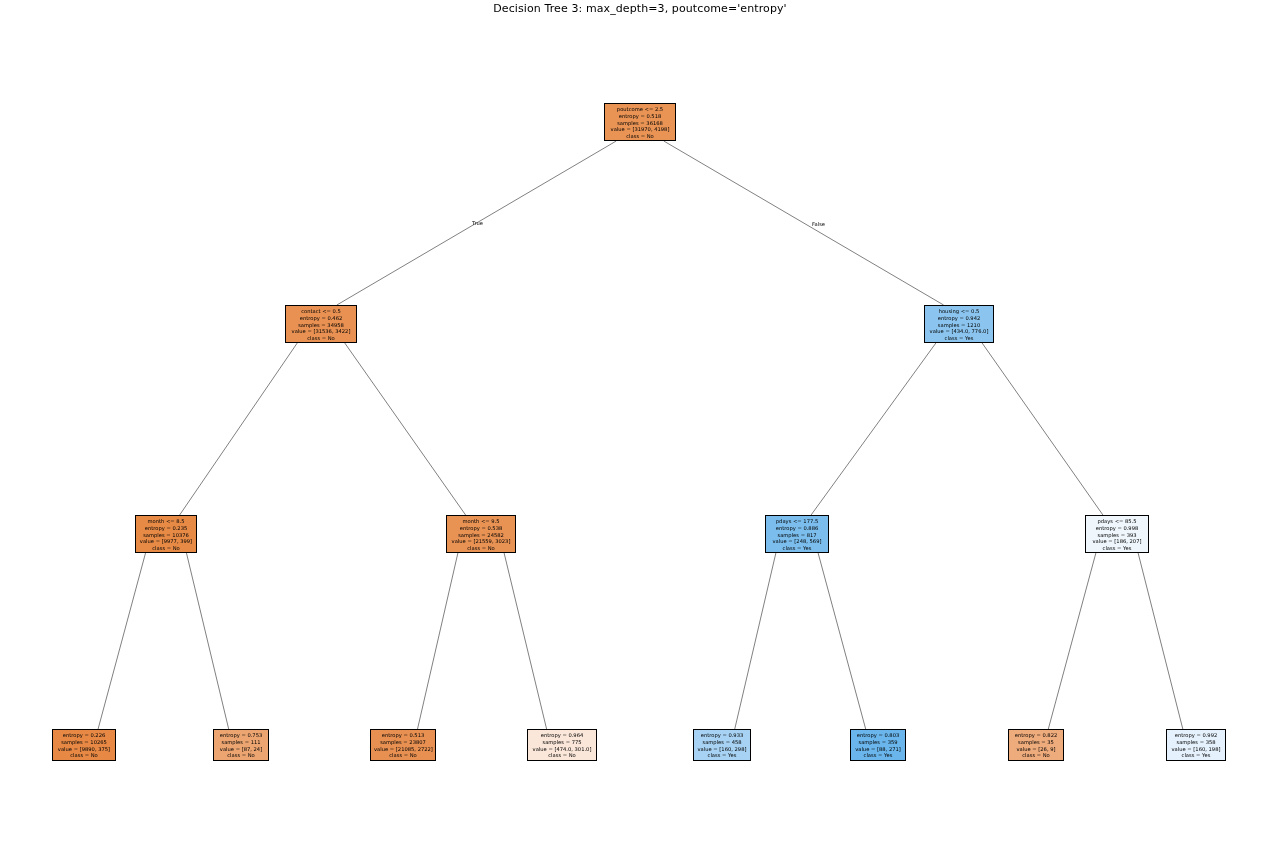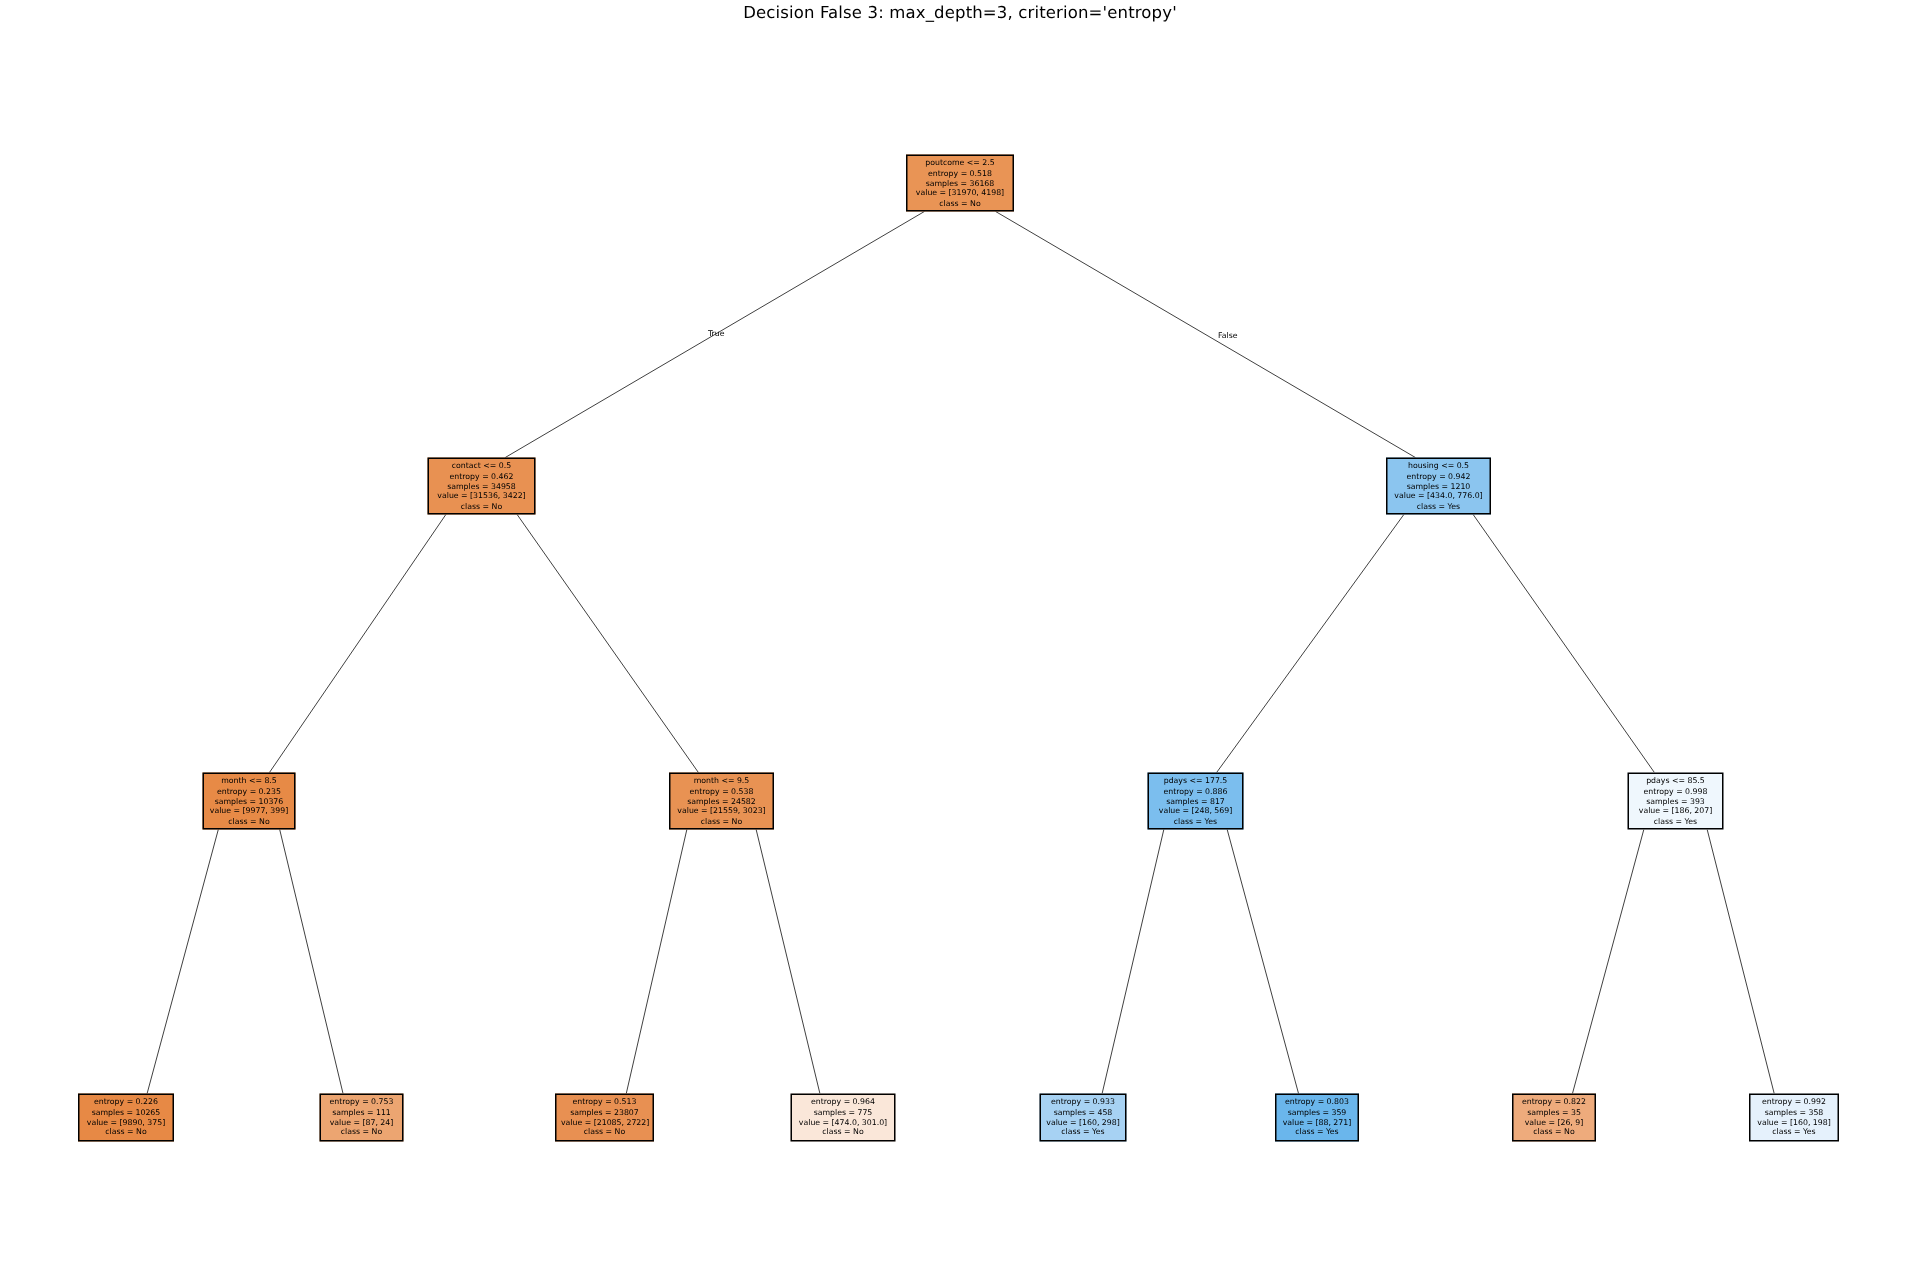--- a/index.html
+++ b/index.html
@@ -10,21 +10,21 @@
   #edges{position:absolute;left:0;top:0;width:1280px;height:852px;}
   .node{position:absolute;box-sizing:border-box;border:1px solid #000000;
         text-align:center;font-size:5.2px;line-height:1.30;color:#000;
         padding:2px 3px 2px 3px;white-space:nowrap;}
   .node div{display:block;}
   .elabel{position:absolute;font-size:5.2px;color:#000;}
 </style>
 </head>
 <body>
 
-<div id="title">Decision False 3: max_depth=3, criterion='entropy'</div>
+<div id="title">Decision Tree 3: max_depth=3, poutcome='entropy'</div>
 
 <svg id="edges" viewBox="0 0 1280 852" width="1280" height="852">
     <line x1="616.24" y1="141" x2="336.84" y2="305" stroke="#000000" stroke-width="0.5"></line>
     <line x1="663.76" y1="141" x2="943.6" y2="305" stroke="#000000" stroke-width="0.5"></line>
     <line x1="297.24" y1="343" x2="179.64" y2="515" stroke="#000000" stroke-width="0.5"></line>
     <line x1="344.76" y1="343" x2="465.6" y2="515" stroke="#000000" stroke-width="0.5"></line>
     <line x1="935.9" y1="343" x2="811.08" y2="515" stroke="#000000" stroke-width="0.5"></line>
     <line x1="982.1" y1="343" x2="1102.92" y2="515" stroke="#000000" stroke-width="0.5"></line>
     <line x1="145.54" y1="553" x2="98.08" y2="729" stroke="#000000" stroke-width="0.5"></line>
     <line x1="186.46" y1="553" x2="228.68" y2="729" stroke="#000000" stroke-width="0.5"></line>

